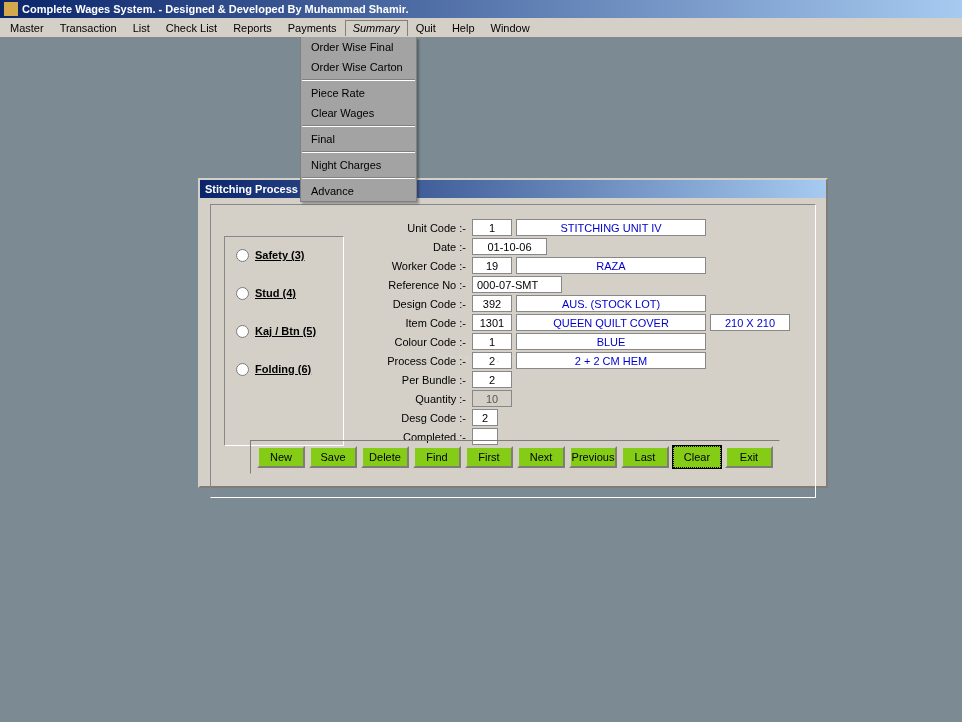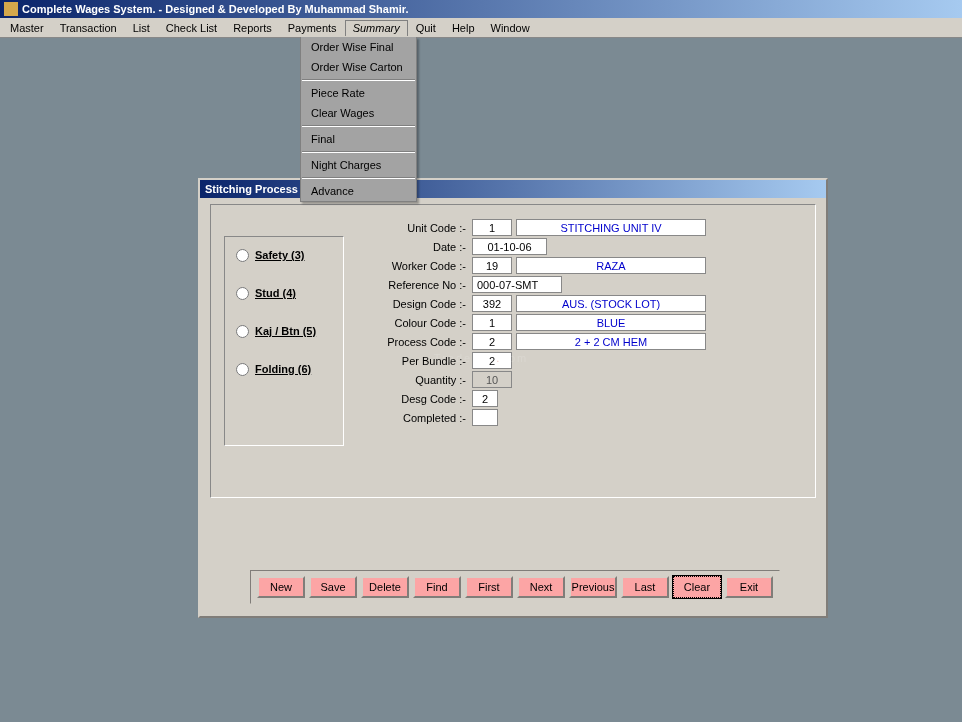--- a/index.html
+++ b/index.html
@@ -9,41 +9,41 @@
 .title-icon { width: 14px; height: 14px; background: #d4a84c; margin-right: 4px; display: inline-block; }
 
 .menubar { height: 20px; background: #d4d0c8; display: flex; align-items: center; padding: 0 2px; border-bottom: 1px solid #888; }
 .menu-item { padding: 2px 8px; cursor: default; }
 .menu-item.active { background: #d4d0c8; border: 1px solid #808080; border-bottom: none; padding: 1px 7px 2px 7px; position: relative; z-index: 20; font-style: italic; }
 
 .dropdown { position: absolute; left: 300px; top: 37px; width: 117px; background: #a3a3a3; border: 1px solid #808080; border-top: none; box-shadow: 2px 2px 2px rgba(0,0,0,0.3); z-index: 15; }
 .dropdown-item { padding: 4px 10px; cursor: default; }
 .dropdown-sep { border-top: 1px solid #808080; border-bottom: 1px solid #fff; margin: 2px 1px; }
 
-.child-window { position: absolute; left: 198px; top: 178px; width: 630px; height: 440px; background: #d4d0c8; border: 2px outset #d4d0c8; }
+.child-window { position: absolute; left: 198px; top: 178px; width: 630px; height: 310px; background: #d4d0c8; border: 2px outset #d4d0c8; }
 .child-titlebar { height: 18px; background: linear-gradient(to right, #0a246a, #a6caf0); color: #fff; font-weight: bold; padding: 2px 5px; display: flex; align-items: center; }
 .child-body { padding: 15px 12px 10px 12px; position: relative; height: calc(100% - 18px); }
 
 .group-box { position: absolute; border: 1px solid #fff; border-top-color: #888; border-left-color: #888; }
 
 .radio-panel { position: absolute; left: 24px; top: 38px; width: 140px; height: 248px; }
 .radio-row { display: flex; align-items: center; height: 38px; padding-left: 12px; }
 .radio-row input { margin-right: 6px; }
 .radio-row label { font-weight: bold; text-decoration: underline; }
 
 .form-area { position: absolute; left: 170px; top: 20px; width: 440px; }
 .form-row { display: flex; align-items: center; height: 19px; margin-bottom: 0px; }
 .form-label { width: 102px; text-align: right; padding-right: 6px; }
 .form-input { height: 17px; background: #fff; border: 1px solid #888; text-align: center; padding: 0 2px; font-size: 11px; }
 .form-input.blue { color: #0000cc; }
 .form-input.readonly { background: #d4d0c8; color: #555; }
 .gap { width: 4px; }
 
 .button-bar { position: absolute; left: 50px; bottom: 12px; width: 530px; height: 34px; border: 1px inset #d4d0c8; display: flex; align-items: center; justify-content: center; gap: 4px; padding: 0 6px; }
-.btn { width: 48px; height: 22px; background: #fca5a5; border: 2px outset #d4d0c8; cursor: default; font-size: 11px; }
+.btn { width: 48px; height: 22px; background: #84cc16; border: 2px outset #d4d0c8; cursor: default; font-size: 11px; }
 .btn.focused { border: 1px dotted #000; outline: 1px solid #000; }
 
 .watermark { position: absolute; left: 0; top: 280px; width: 962px; text-align: center; color: rgba(255,255,255,0.15); font-size: 90px; font-family: Georgia, serif; letter-spacing: 2px; pointer-events: none; z-index: 5; }
 .watermark .dot { color: rgba(200,60,40,0.25); }
 </style>
 </head>
 <body>
 
 <div class="titlebar">
   <span class="title-icon"></span>
@@ -130,20 +130,28 @@
         <span class="form-label">Reference No :-</span>
         <input class="form-input" style="width: 90px; text-align: left; padding-left: 4px;" value="000-07-SMT">
       </div>
       <div class="form-row">
         <span class="form-label">Design Code :-</span>
         <input class="form-input" style="width: 40px;" value="392">
         <span class="gap"></span>
         <input class="form-input blue" style="width: 190px;" readonly="" value="AUS. (STOCK LOT)">
       </div>
       <div class="form-row">
+        <span class="form-label">Item Code :-</span>
+        <input class="form-input" style="width: 40px;" value="1301">
+        <span class="gap"></span>
+        <input class="form-input blue" style="width: 190px;" readonly="" value="QUEEN QUILT COVER">
+        <span class="gap"></span>
+        <input class="form-input blue" style="width: 80px;" readonly="" value="210 X 210">
+      </div>
+      <div class="form-row">
         <span class="form-label">Colour Code :-</span>
         <input class="form-input" style="width: 40px;" value="1">
         <span class="gap"></span>
         <input class="form-input blue" style="width: 190px;" readonly="" value="BLUE">
       </div>
       <div class="form-row">
         <span class="form-label">Process Code :-</span>
         <input class="form-input" style="width: 40px;" value="2">
         <span class="gap"></span>
         <input class="form-input blue" style="width: 190px;" readonly="" value="2 + 2 CM HEM">

